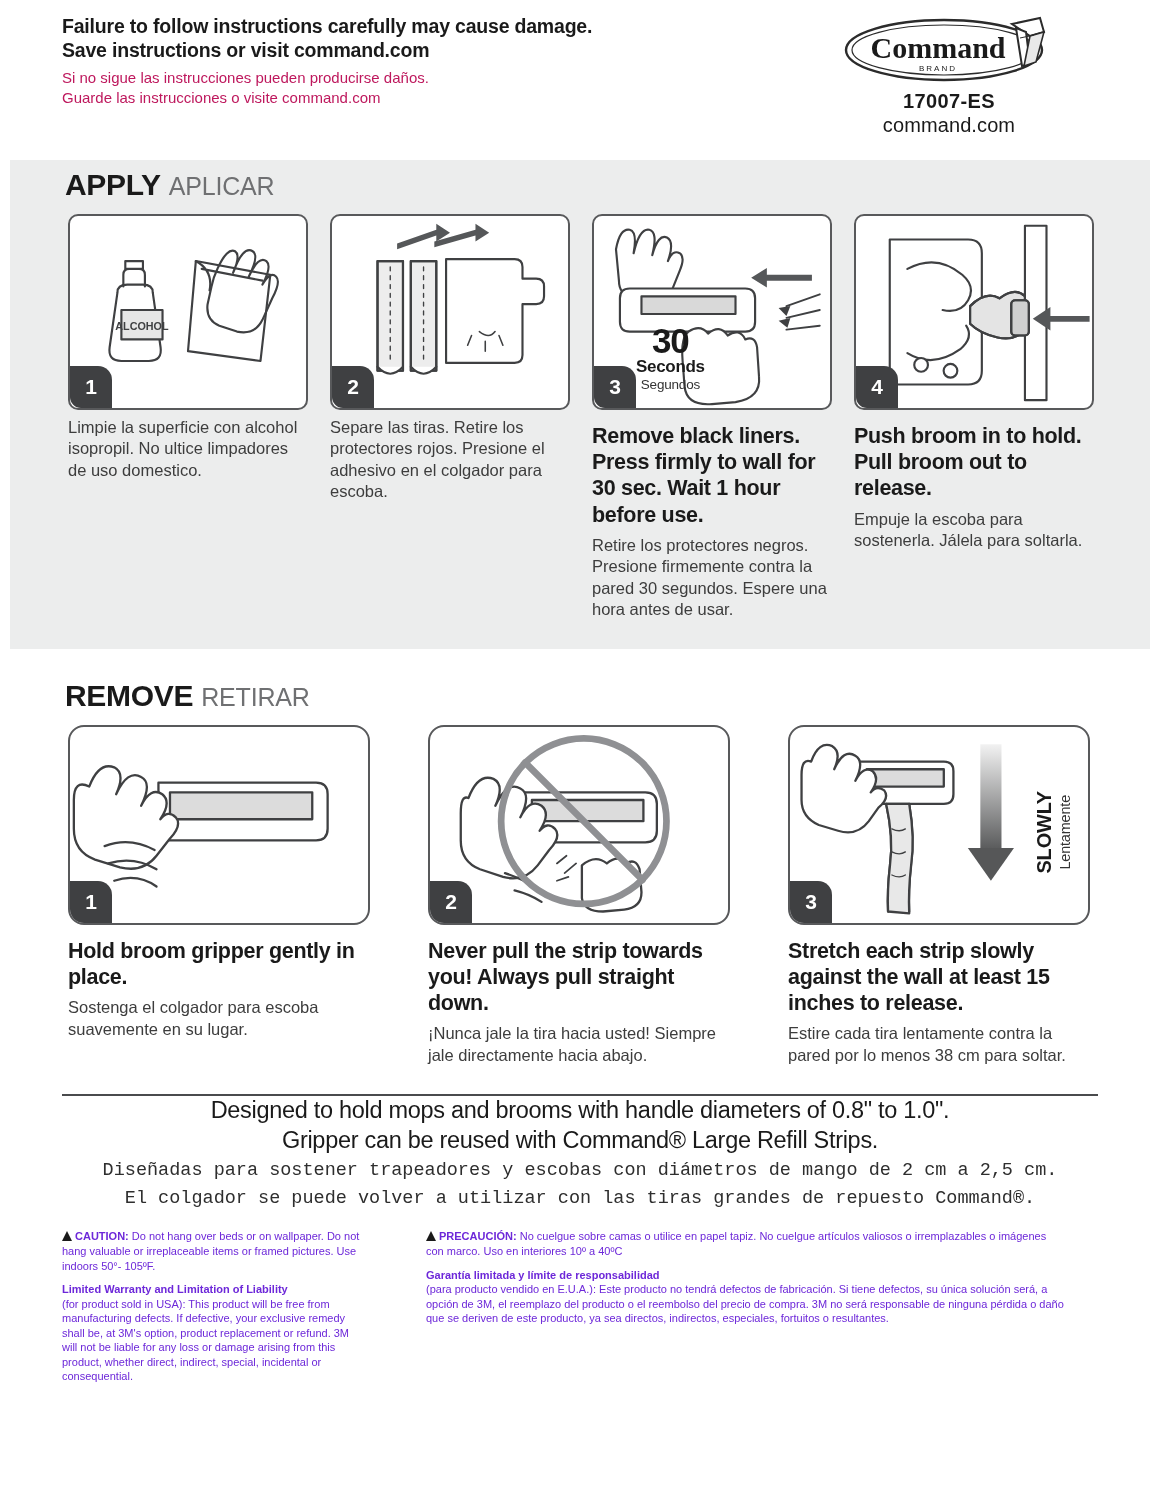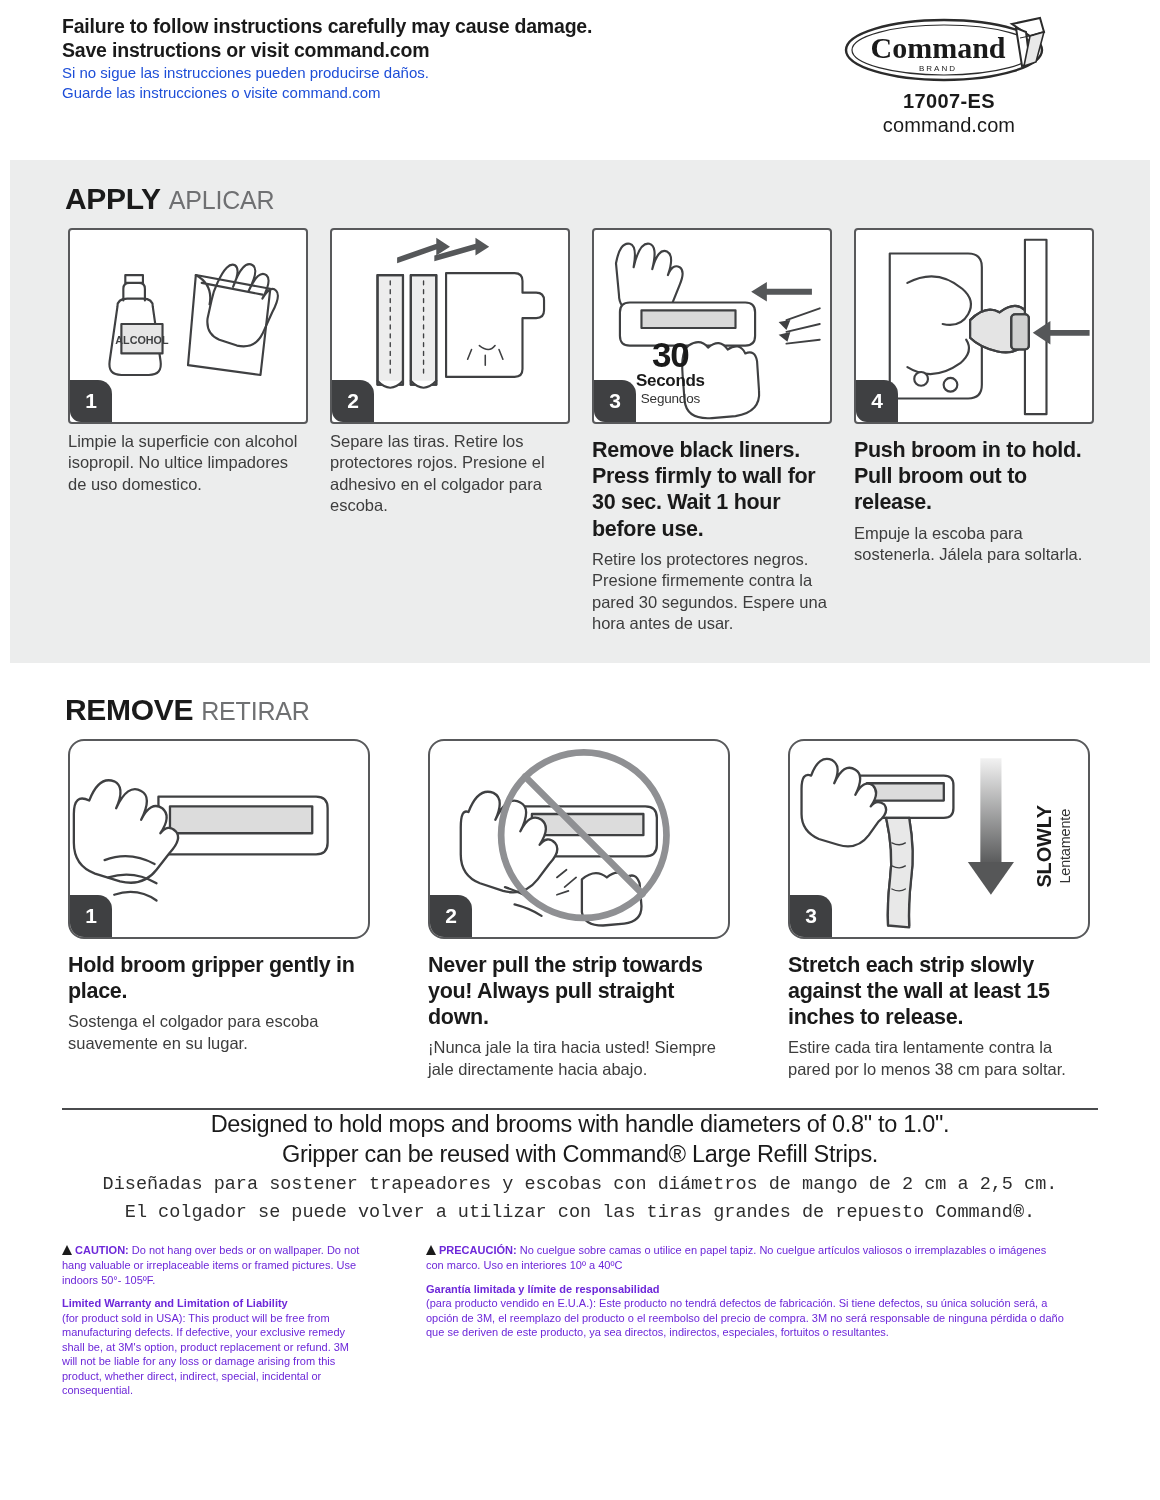--- a/index.html
+++ b/index.html
@@ -21,23 +21,24 @@
     padding: 14px 40px 0 62px;
   }
   .header-warn {
     font-size: 19.5px;
     font-weight: bold;
     line-height: 1.25;
     letter-spacing: -0.2px;
     max-width: 560px;
   }
   .header-warn-es {
+    margin-top: 5px;
     font-size: 15px;
     line-height: 1.33;
-    color: #1d4ed8;
+    color: #be185d;
     max-width: 420px;
   }
   .brand-block {
     position: absolute;
     right: 96px;
     top: 14px;
     width: 230px;
     text-align: center;
   }
   .cmd-logo {
@@ -57,21 +58,21 @@
     font-size: 20px;
     font-weight: normal;
     letter-spacing: 0.1px;
     margin-top: 1px;
   }
 
   
   .section-apply {
     background: #eceded;
     margin: 0 10px;
-    padding: 22px 0 28px 0;
+    padding: 8px 0 28px 0;
   }
   .section-remove {
     background: #ffffff;
     margin: 12px 10px;
     padding: 18px 0 10px 0;
   }
   .section-title {
     padding-left: 55px;
     margin-bottom: 12px;
   }
@@ -95,21 +96,21 @@
   }
   .steps.remove-steps { gap: 58px; padding: 0 60px 0 58px; }
 
   .step { width: 240px; }
   .step.wide { width: 310px; }
 
   .panel {
     position: relative;
     background: #ffffff;
     border: 2.5px solid #58595b;
-    border-radius: 4px;
+    border-radius: 10px;
     height: 196px;
     overflow: hidden;
   }
   .remove-steps .panel { height: 200px; border-radius: 16px; }
 
   .step-badge {
     position: absolute;
     left: 0;
     bottom: 0;
     width: 42px;

